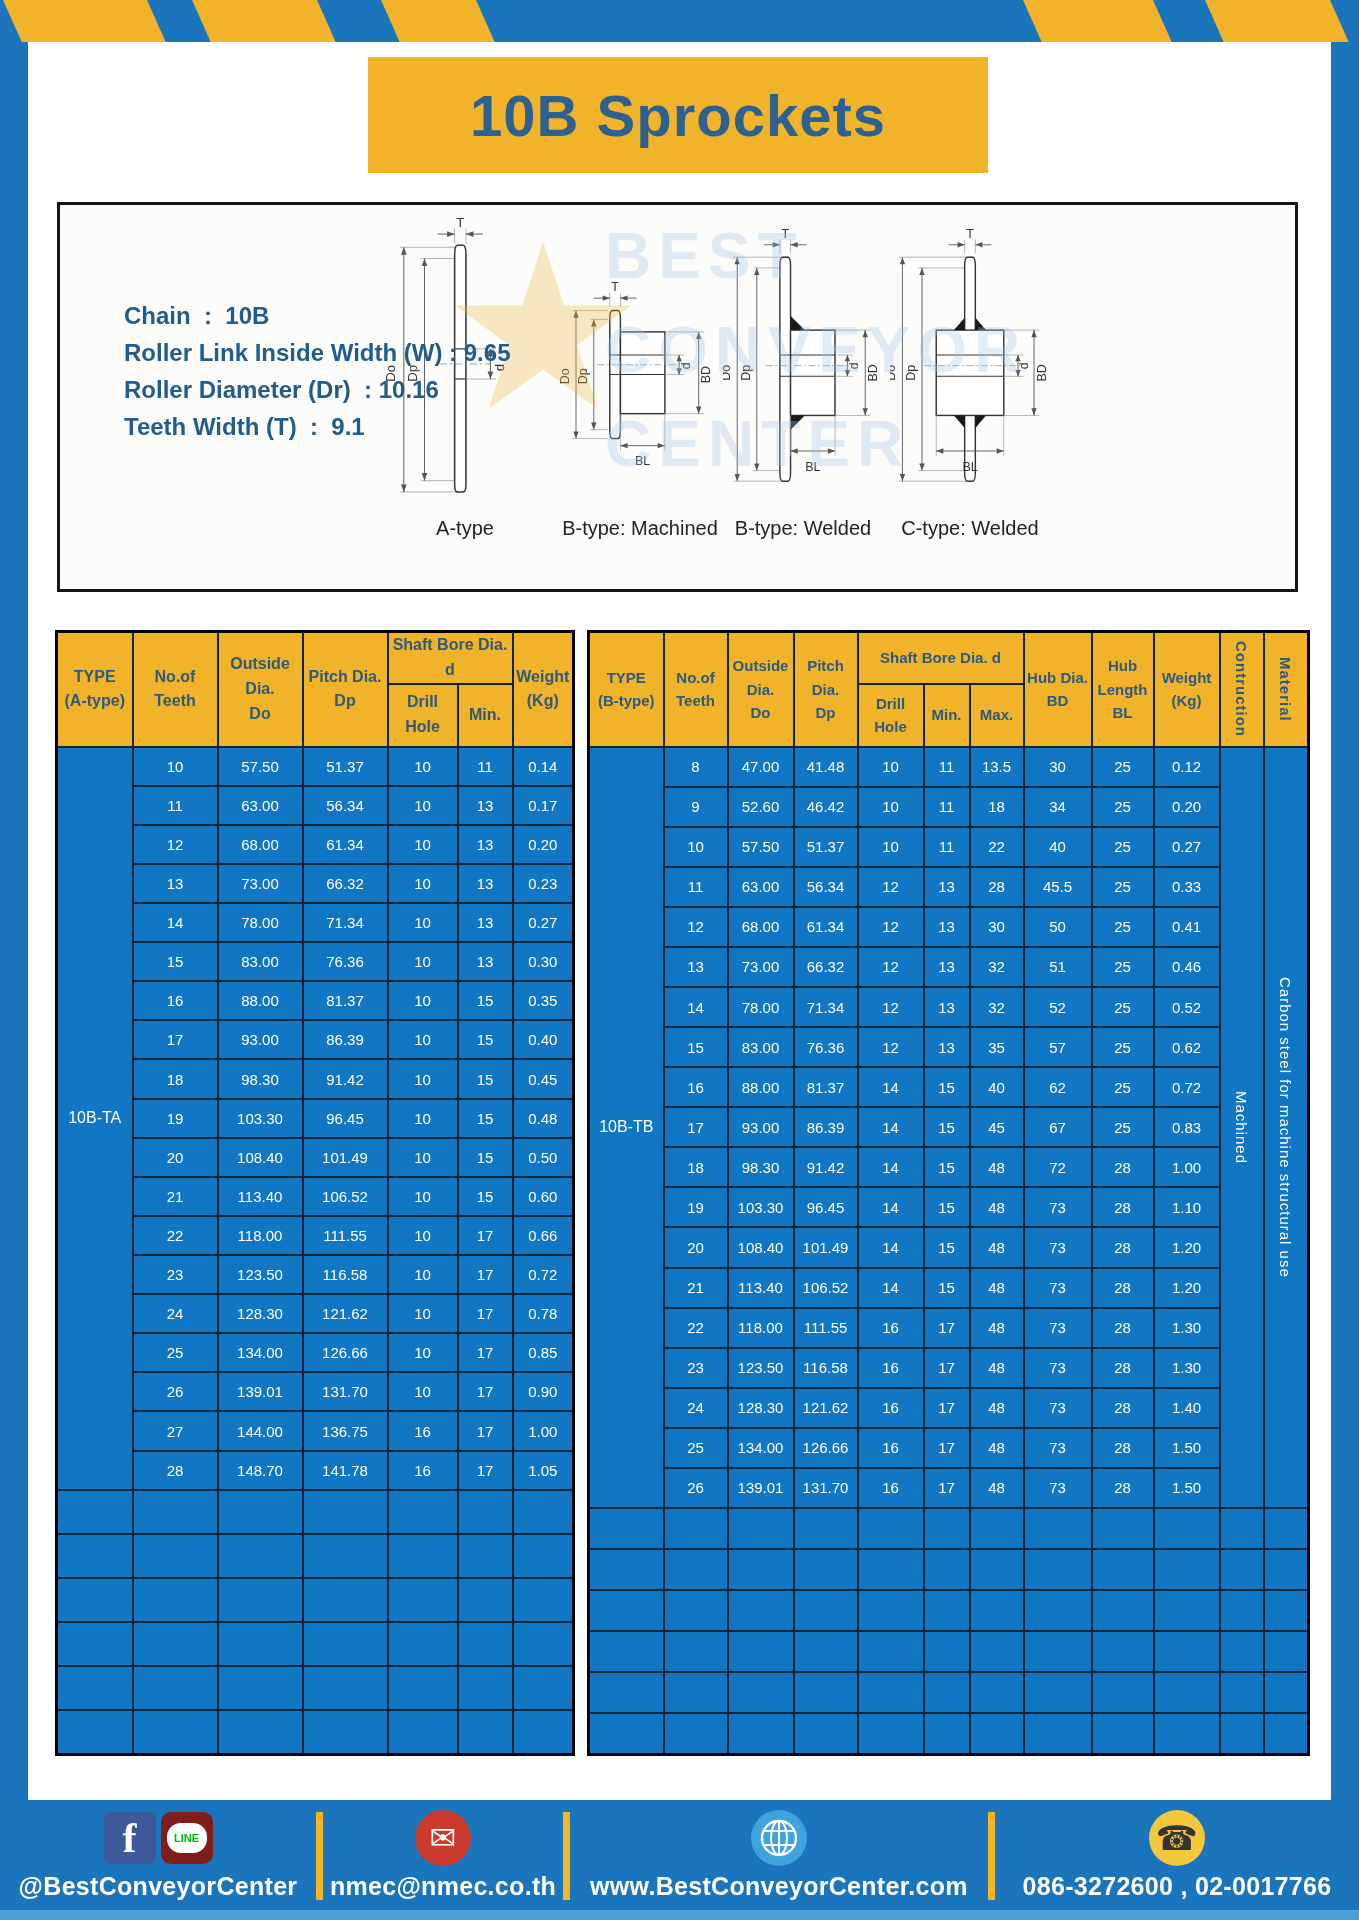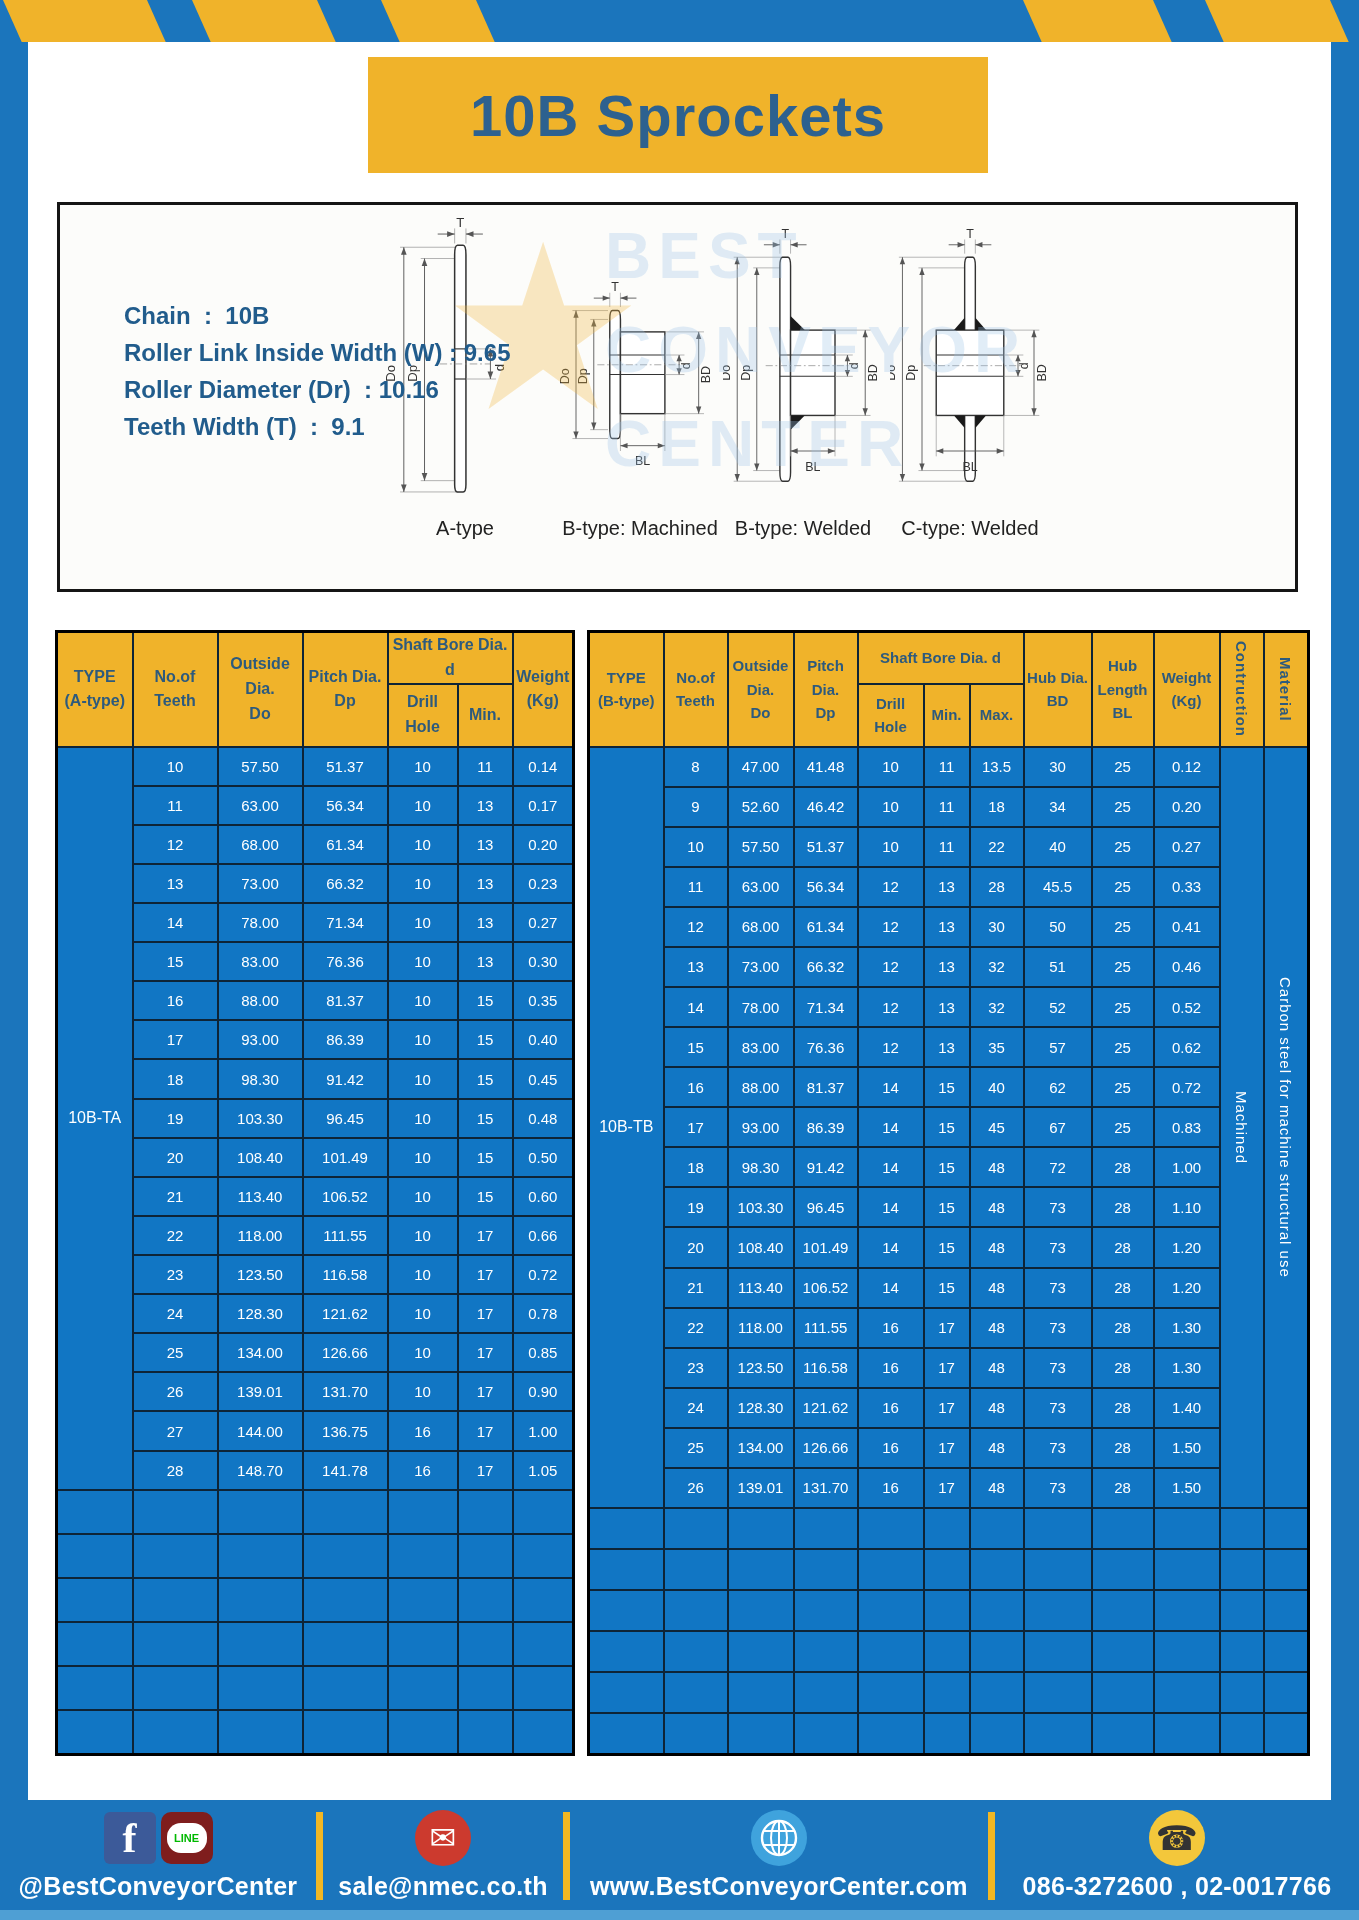--- a/index.html
+++ b/index.html
@@ -893,21 +893,21 @@
     </div>
     <div class="flabel">@BestConveyorCenter</div>
   </div>
 
   <div class="fsec" style="left:323px;width:240px;">
     <div class="icon-row">
       <div class="circle-icon mail-bg">
           <span class="glyph mail-glyph">✉</span>
         </div>
     </div>
-    <div class="flabel">sale@nmec.co.th</div>
+    <div class="flabel">nmec@nmec.co.th</div>
   </div>
 
   <div class="fsec" style="left:570px;width:418px;">
     <div class="icon-row">
       <div class="circle-icon" style="background:#3fa3dd;">
         <svg width="44" height="44" viewBox="0 0 44 44">
           <circle cx="22" cy="22" r="17" fill="none" stroke="#fff" stroke-width="2.4"></circle>
           <ellipse cx="22" cy="22" rx="8" ry="17" fill="none" stroke="#fff" stroke-width="2"></ellipse>
           <line x1="22" y1="5" x2="22" y2="39" stroke="#fff" stroke-width="2"></line>
           <line x1="6" y1="15" x2="38" y2="15" stroke="#fff" stroke-width="2"></line>

